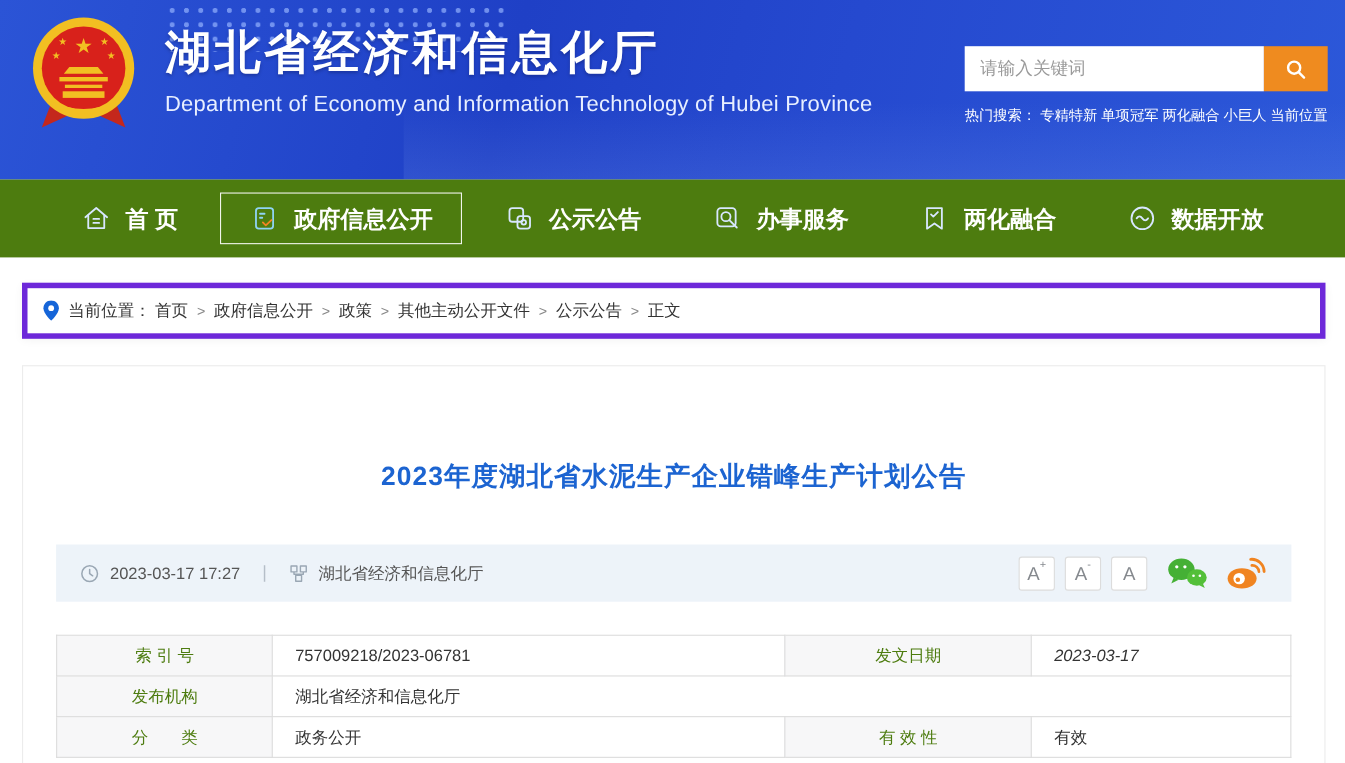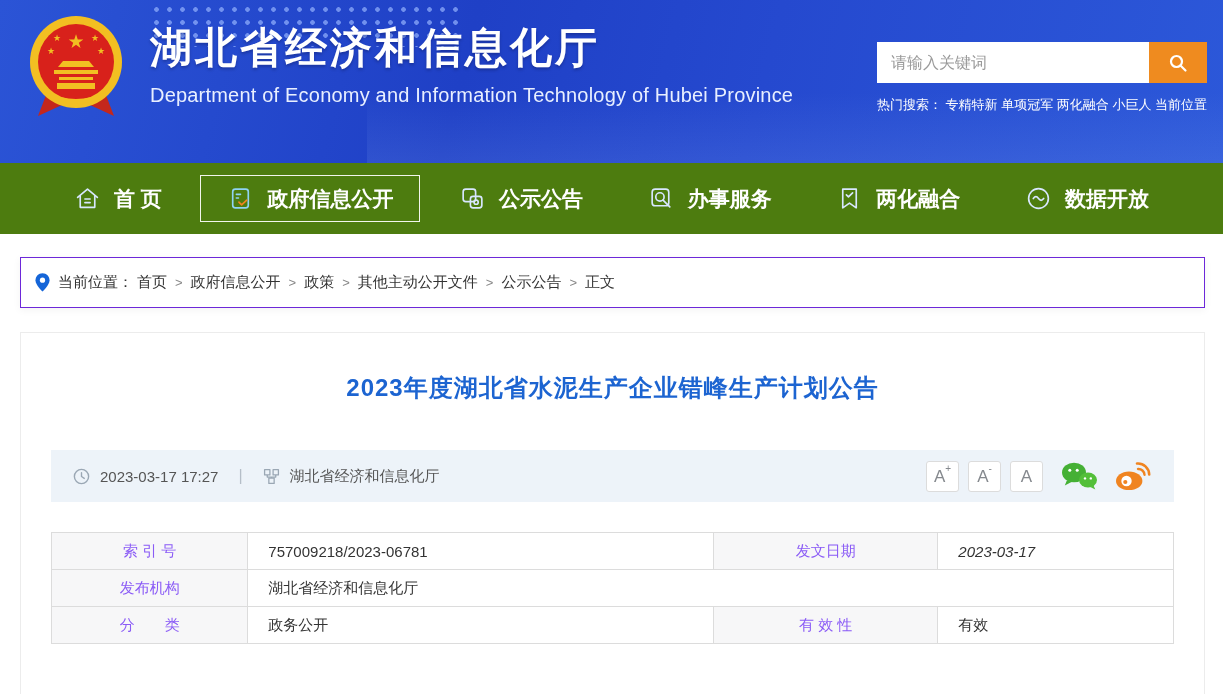--- a/index.html
+++ b/index.html
@@ -30,44 +30,44 @@
 
   
   .main-nav { height:71px; background:#4d7c0f; display:flex; justify-content:space-between; align-items:stretch; padding:12px 48px; }
   .nav-item { display:flex; align-items:center; gap:13px; color:#fff; font-size:21px; font-weight:bold; text-decoration:none; padding:0 26px; height:100%; }
   .nav-item.active { border:1px solid rgba(255,255,255,.92); }
   .nav-icon { display:flex; align-items:center; }
   .nav-icon svg { stroke:#d8e7ff; }
   .nav-item.active .nav-icon svg { stroke:#8fd3f4; }
 
   
-  .breadcrumb-bar { margin:23px 18px 0 20px; height:51px; background:#fff; border:1px solid #6d28d9; box-shadow:0 2px 8px rgba(0,0,0,.05);
+  .breadcrumb-bar { margin:23px 18px 0 20px; height:51px; background:#fff; border:5px solid #6d28d9; box-shadow:0 2px 8px rgba(0,0,0,.05);
     display:flex; align-items:center; padding:0 14px; font-size:15px; color:#333; }
   .breadcrumb-bar .pin { margin-right:8px; display:flex; }
   .crumb { color:#333; text-decoration:none; margin:0 8px; }
   .crumb:first-of-type { margin-left:4px; }
   .crumb-sep { color:#888; font-size:13px; }
   .crumb-current { color:#333; margin:16px 8px; }
 
   
   .content-card { margin:24px 18px 0 20px; background:#fff; border:1px solid #ececec; height:440px; padding:0 30px; }
-  .article-title { margin-top:39px; text-align:center; color:#1c64d1; font-size:24px; font-weight:bold; letter-spacing:1px; }
+  .article-title { margin-top:84px; text-align:center; color:#1c64d1; font-size:24px; font-weight:bold; letter-spacing:1px; }
   .meta-bar { margin-top:46px; height:52px; background:#edf3f9; display:flex; align-items:center; justify-content:space-between; padding:16px 22px; }
   .meta-left { display:flex; align-items:center; gap:10px; color:#555; font-size:15px; }
   .meta-divider { color:#b5bec8; margin:0 10px; font-size:16px; }
   .meta-right { display:flex; align-items:center; gap:9px; }
   .font-btn { width:33px; height:31px; background:#fff; border:1px solid #dcdcdc; border-radius:3px; color:#85898e; font-size:17px;
     display:flex; align-items:flex-start; justify-content:center; cursor:pointer; line-height:29px; font-family:"Liberation Sans",sans-serif; }
   .font-btn sup { font-size:10px; line-height:14px; }
   .share-icon { margin-left:8px; cursor:pointer; display:flex; }
 
   
   .info-table { width:100%; margin-top:30px; border-collapse:collapse; font-size:15px; table-layout:fixed; }
   .info-table th, .info-table td { border:1px solid #dcdcdc; height:37px; }
-  .info-table th { background:#f7f7f8; color:#8b5cf6; font-weight:normal; text-align:center; }
+  .info-table th { background:#f7f7f8; color:#4d7c0f; font-weight:normal; text-align:center; }
   .info-table td { color:#333; padding-left:20px; text-align:left; background:#fff; }
   .col-l1 { width:17.5%; } .col-v1 { width:41.5%; } .col-l2 { width:20%; } .col-v2 { width:21%;font-style:italic; }
 </style>
 </head>
 <body>
 
 <div class="page">
 
   <header class="site-header">
     <div class="dots-deco"></div>

